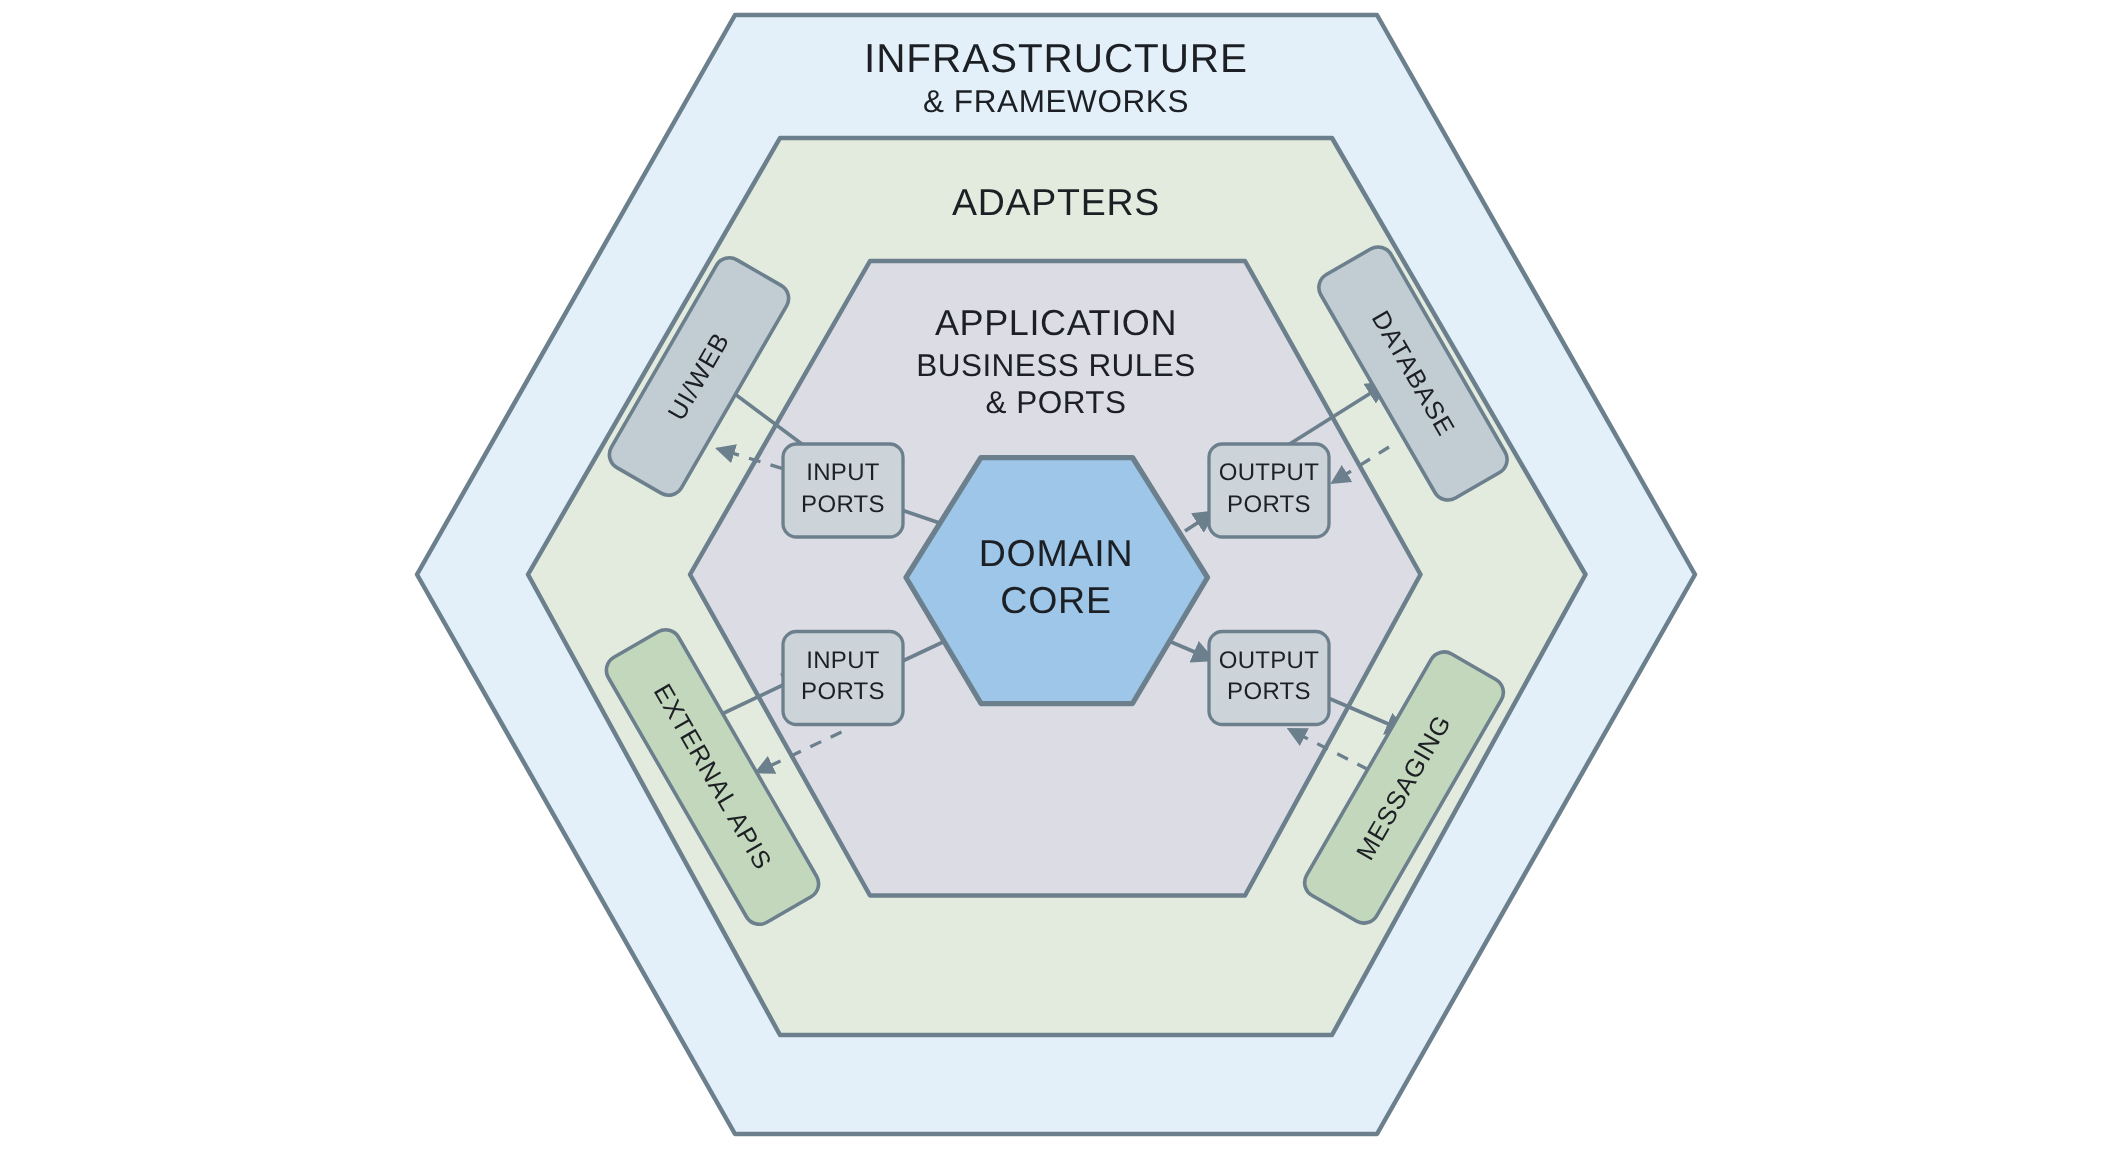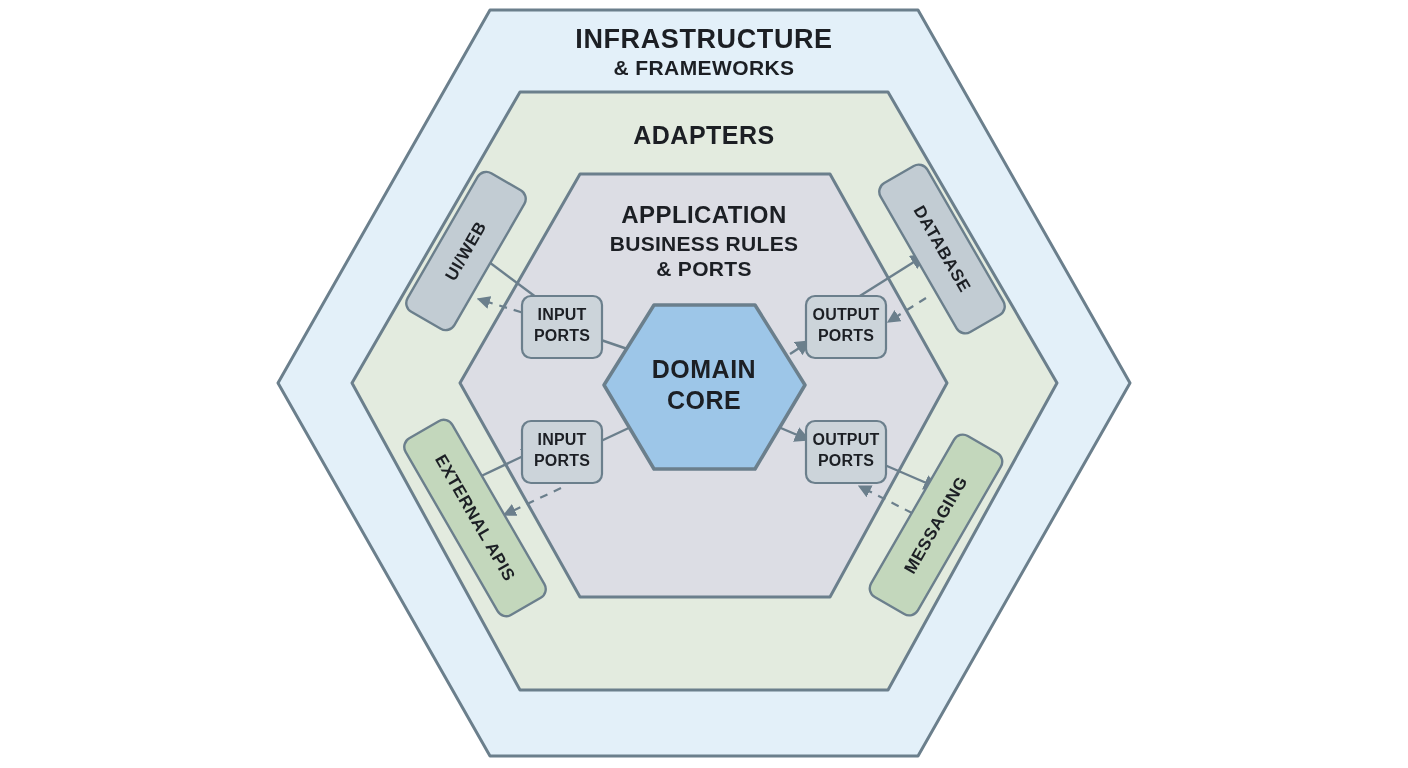--- a/index.html
+++ b/index.html
@@ -11,21 +11,20 @@
     width: 1408px;
     height: 768px;
     overflow: hidden;
     font-family: "Liberation Sans", sans-serif;
   }
   #diagram-root {
     position: relative;
     width: 1408px;
     height: 768px;
     background: #ffffff;
-    font-weight: bold;
   }
   svg#arch-svg {
     display: block;
     width: 1408px;
     height: 768px;
   }
   .layer-shape {
     stroke: #6b7f8c;
     stroke-width: 3;
     stroke-linejoin: round;

